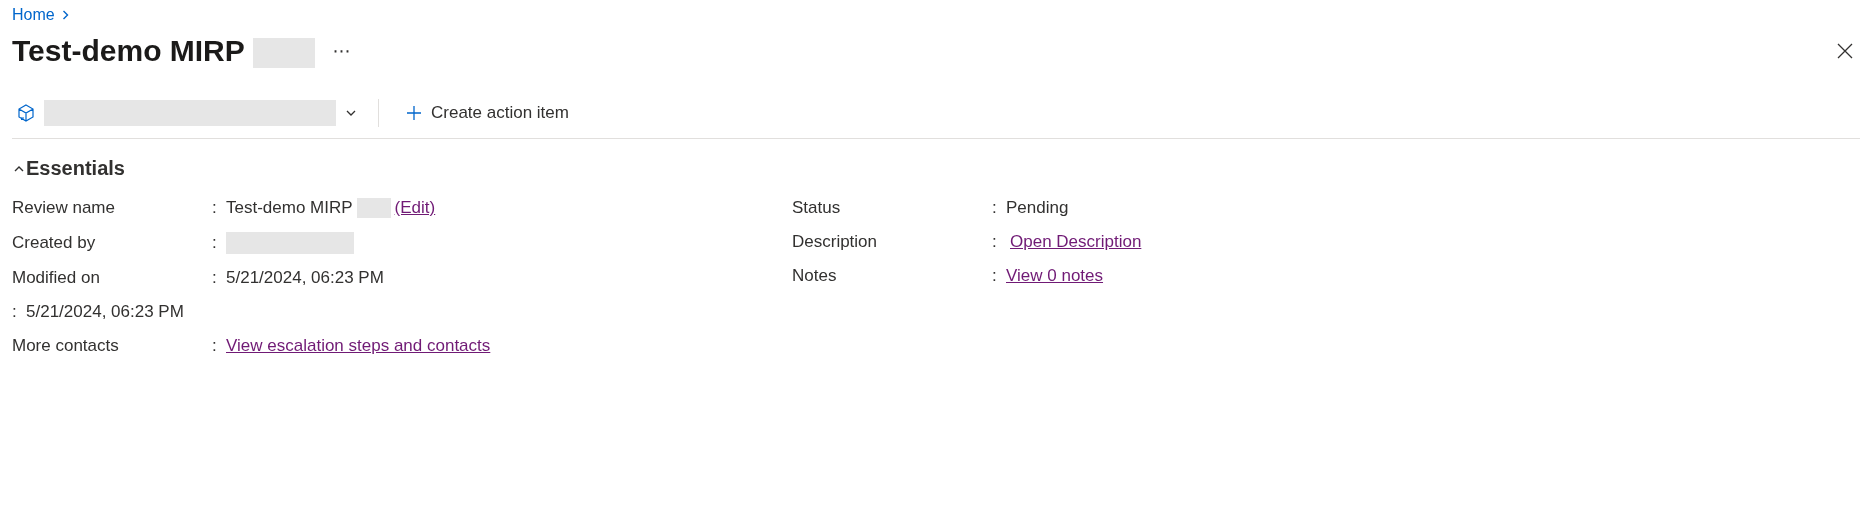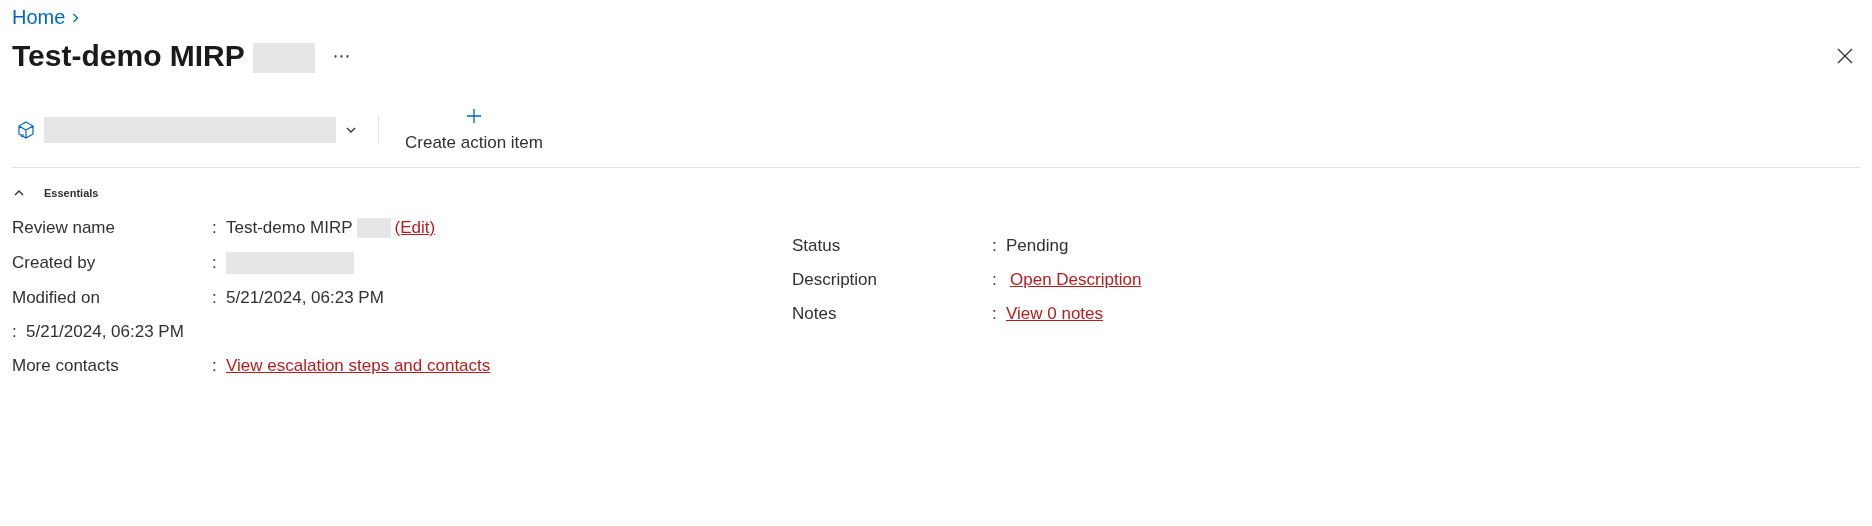--- a/index.html
+++ b/index.html
@@ -14,21 +14,21 @@
     background: #ffffff;
     width: 1872px;
   }
   .page {
     padding: 4px 12px 20px 12px;
   }
   .breadcrumb {
     display: flex;
     align-items: center;
     gap: 6px;
-    font-size: 20px;
+    font-size: 16px;
     margin-bottom: 10px;
     padding-top: 2px;
   }
   .breadcrumb a {
     color: #0066cc;
     text-decoration: none;
   }
   .breadcrumb-sep {
     color: #0066cc;
     font-size: 14px;
@@ -97,68 +97,66 @@
     margin: 0 12px;
   }
   .toolbar-btn {
     display: flex;
     align-items: center;
     gap: 8px;
     cursor: pointer;
     padding: 6px 14px;
     font-size: 17px;
     color: #323130;
-    flex-direction: column;
   }
   .section-header {
     display: flex;
     align-items: center;
-    gap: 18px;
+    gap: 0;
     font-weight: 600;
-    font-size: 11px;
+    font-size: 20px;
     margin-bottom: 18px;
     cursor: pointer;
   }
   .essentials-grid {
     display: flex;
     gap: 0;
     font-size: 17px;
   }
   .essentials-col {
     display: flex;
     flex-direction: column;
     gap: 14px;
   }
   .col-left {
     width: 780px;
   }
   .col-right {
     flex: 1;
-    margin-top: 18px;
   }
   .kv-row {
     display: flex;
     align-items: center;
   }
   .kv-label {
     width: 200px;
     color: #323130;
   }
   .kv-colon {
     width: 14px;
     color: #323130;
   }
   .kv-value {
     color: #323130;
     display: flex;
     align-items: center;
     gap: 4px;
   }
   .link {
-    color: #b91c1c;
+    color: #701a75;
     text-decoration: underline;
     cursor: pointer;
   }
   .link-space-left {
     margin-left: 4px;
   }
   .redact-value {
     width: 128px;
     height: 22px;
   }

